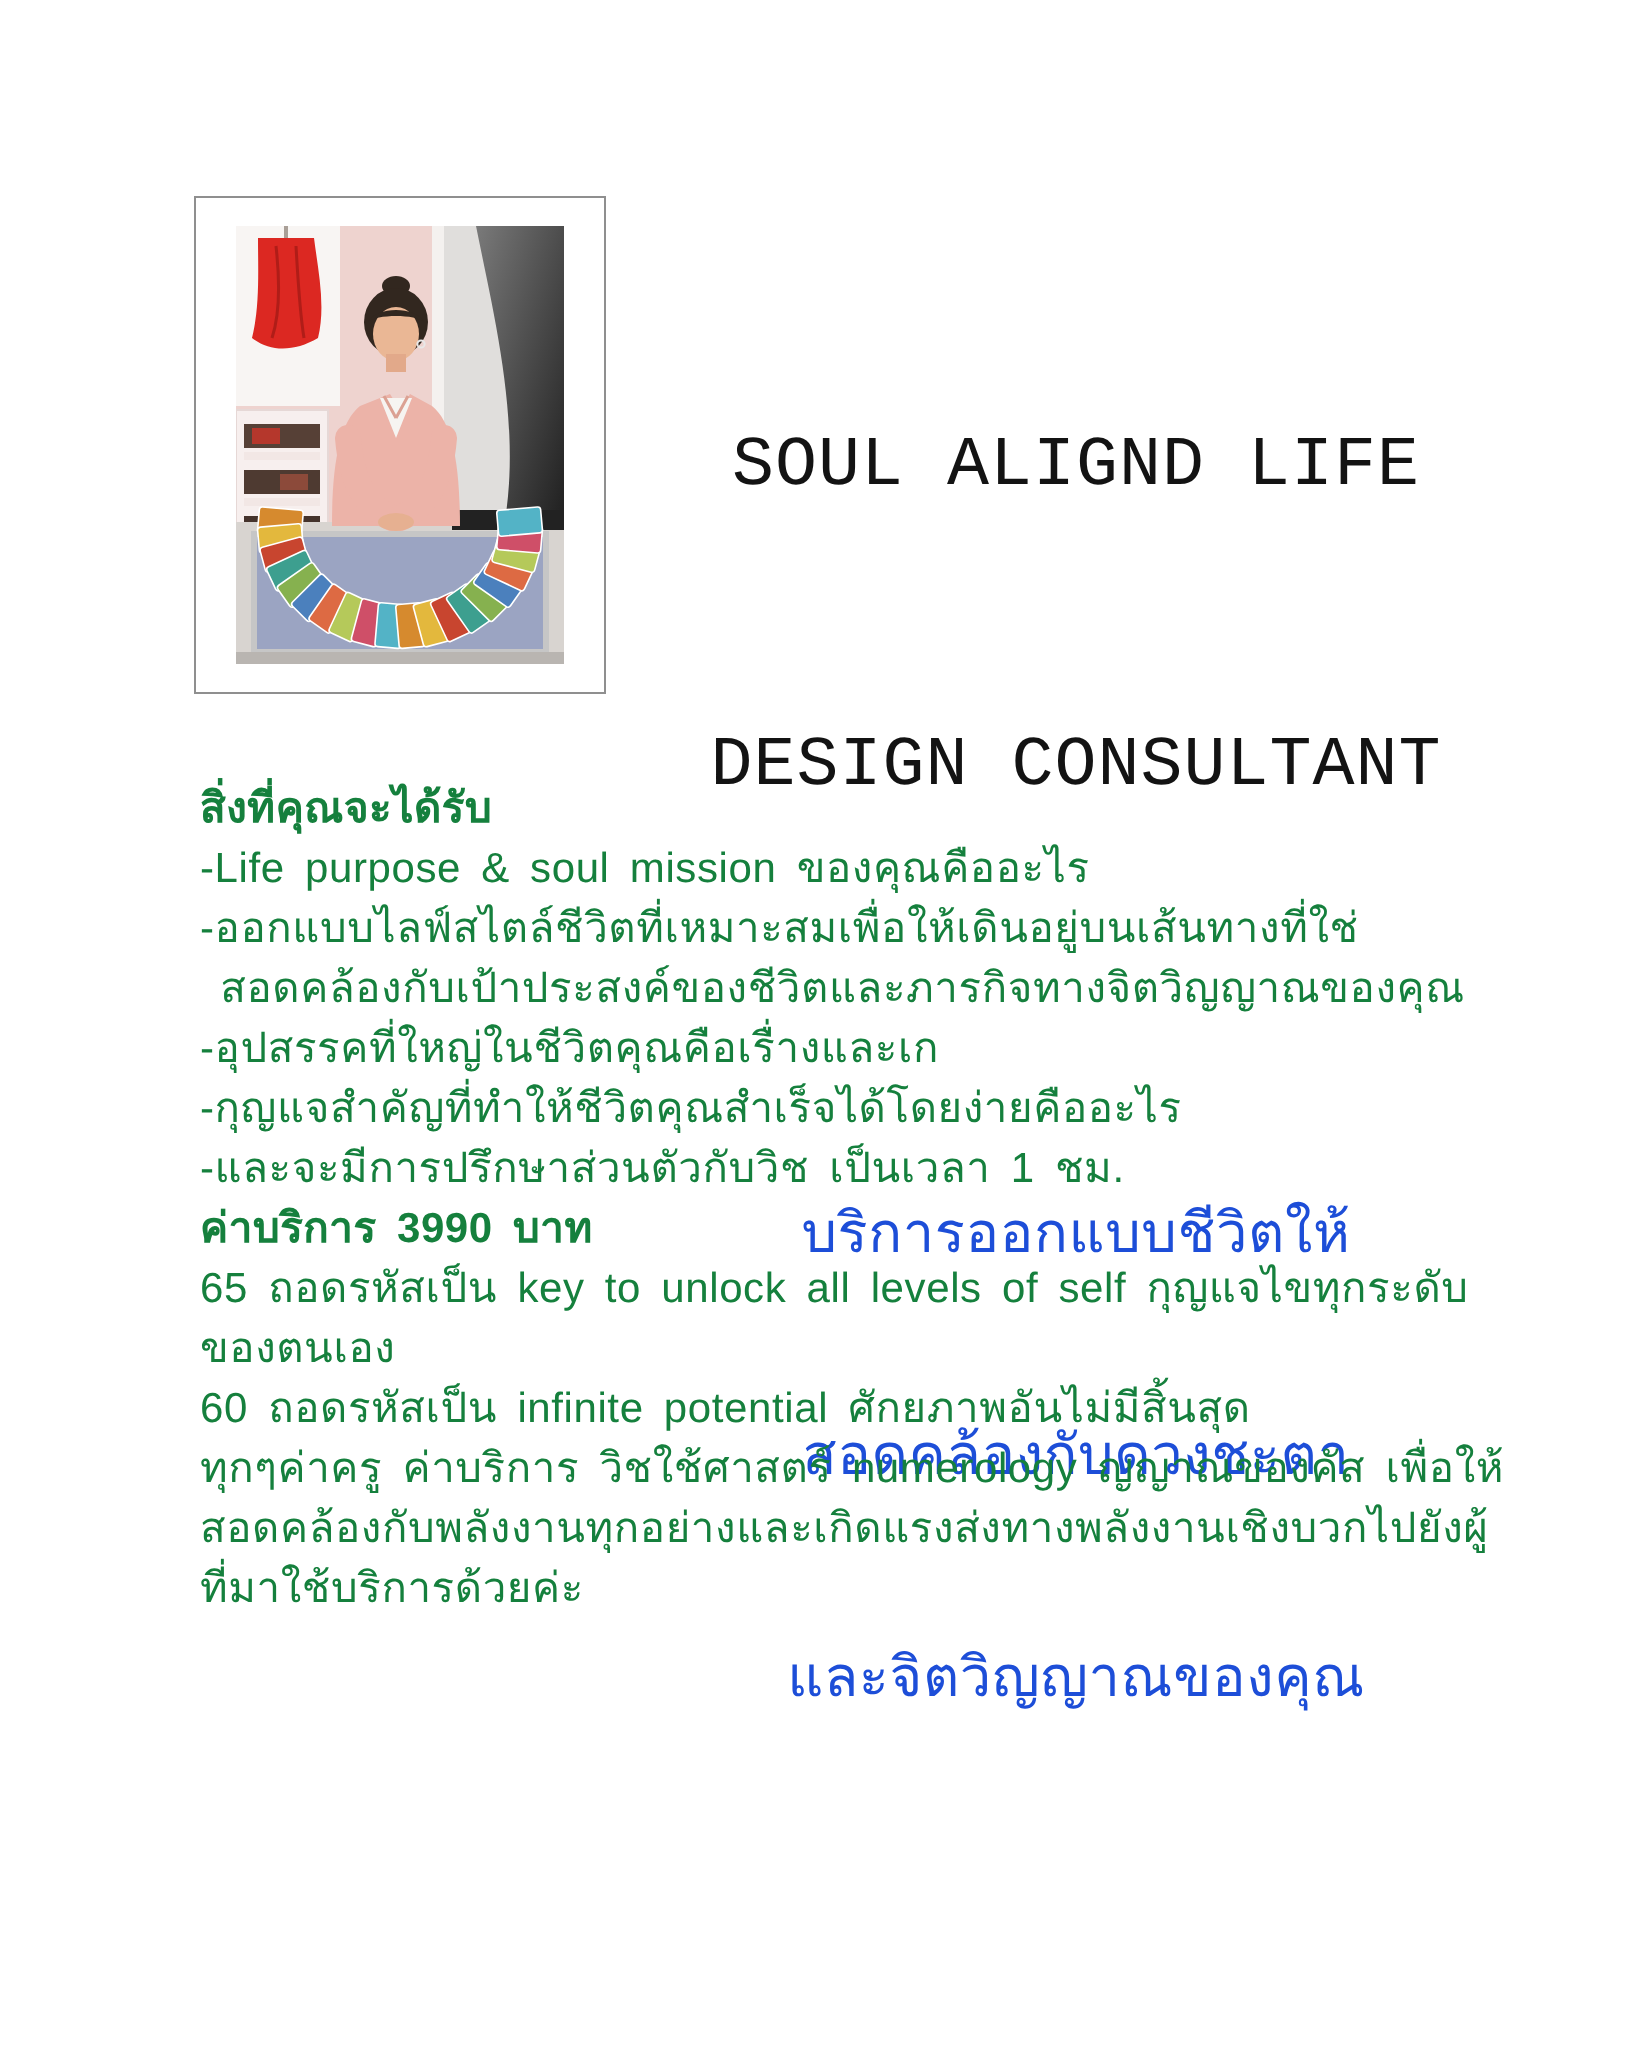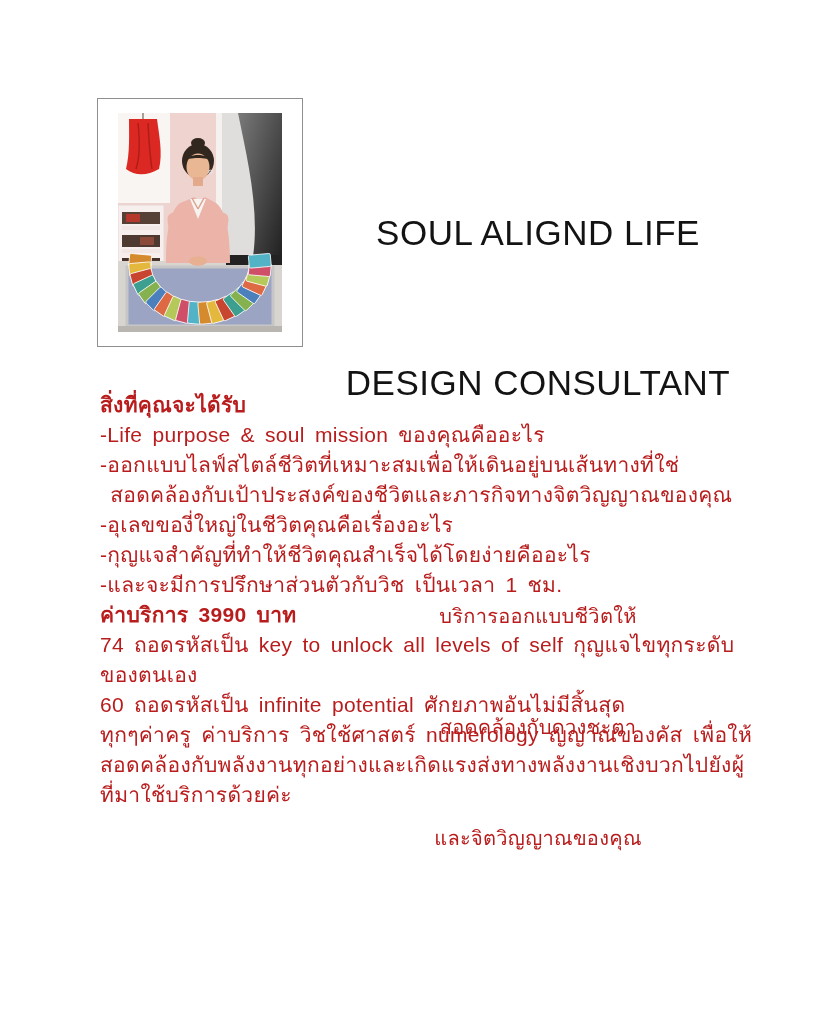--- a/index.html
+++ b/index.html
@@ -26,46 +26,46 @@
   .photo-frame svg { display: block; }
 
   
   .header-right {
     position: absolute;
     left: 333px; top: 108px;
     width: 410px;
     text-align: center;
   }
   .title {
-    font-family: Liberation Sans, sans-serif;
+    font-family: Liberation Mono, monospace;
     font-size: 35px;
     line-height: 50px;
     letter-spacing: 0.5px;
     color: #131313;
     white-space: pre;
   }
   .subtitle {
     margin-top: 16px;
-    font-size: 20px;
+    font-size: 28px;
     line-height: 37px;
     letter-spacing: 0.3px;
-    color: #b91c1c;
+    color: #1d4ed8;
     white-space: pre;
   }
 
   
   .content {
     position: absolute;
     left: 100px; top: 390px;
     width: 660px;
     font-size: 21px;
     line-height: 30px;
     letter-spacing: 0.3px;
     word-spacing: 4px;
-    color: #b91c1c;
+    color: #15803d;
   }
   .content .line { white-space: pre; }
   .content .heading { font-weight: bold; }
   .section { margin: 0; }
   .section + .section { }
 </style>
 </head>
 <body>
 
 <div class="page">
@@ -155,28 +155,28 @@
     </div>
   </div>
 
   <div class="content">
 
     <div class="section">
       <div class="line heading">สิ่งที่คุณจะได้รับ</div>
       <div class="line">-Life purpose &amp; soul mission ของคุณคืออะไร</div>
       <div class="line">-ออกแบบไลฟ์สไตล์ชีวิตที่เหมาะสมเพื่อให้เดินอยู่บนเส้นทางที่ใช่</div>
       <div class="line"> สอดคล้องกับเป้าประสงค์ของชีวิตและภารกิจทางจิตวิญญาณของคุณ</div>
-      <div class="line">-อุเลขของี่ใหญ่ในชีวิตคุณคือเรื่องอะไร</div>
+      <div class="line">-อุปสรรคที่ใหญ่ในชีวิตคุณคือเรื่างและเก</div>
       <div class="line">-กุญแจสำคัญที่ทำให้ชีวิตคุณสำเร็จได้โดยง่ายคืออะไร</div>
       <div class="line">-และจะมีการปรึกษาส่วนตัวกับวิช เป็นเวลา 1 ชม.</div>
     </div>
 
     <div class="section">
       <div class="line heading">ค่าบริการ 3990 บาท</div>
-      <div class="line">74 ถอดรหัสเป็น key to unlock all levels of self กุญแจไขทุกระดับ</div>
+      <div class="line">65 ถอดรหัสเป็น key to unlock all levels of self กุญแจไขทุกระดับ</div>
       <div class="line">ของตนเอง</div>
       <div class="line">60 ถอดรหัสเป็น infinite potential ศักยภาพอันไม่มีสิ้นสุด</div>
     </div>
 
     <div class="section">
       <div class="line">ทุกๆค่าครู ค่าบริการ วิชใช้ศาสตร์ numerology ญญาณของคัส เพื่อให้</div>
       <div class="line">สอดคล้องกับพลังงานทุกอย่างและเกิดแรงส่งทางพลังงานเชิงบวกไปยังผู้</div>
       <div class="line">ที่มาใช้บริการด้วยค่ะ</div>
     </div>
 

